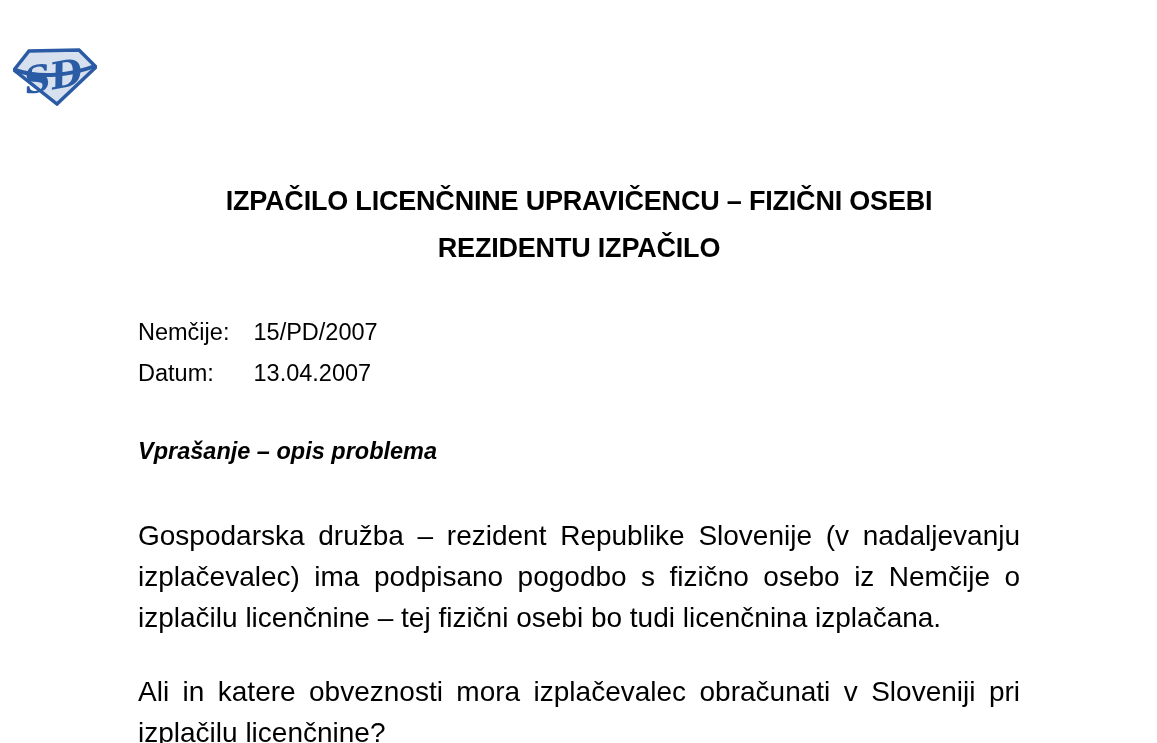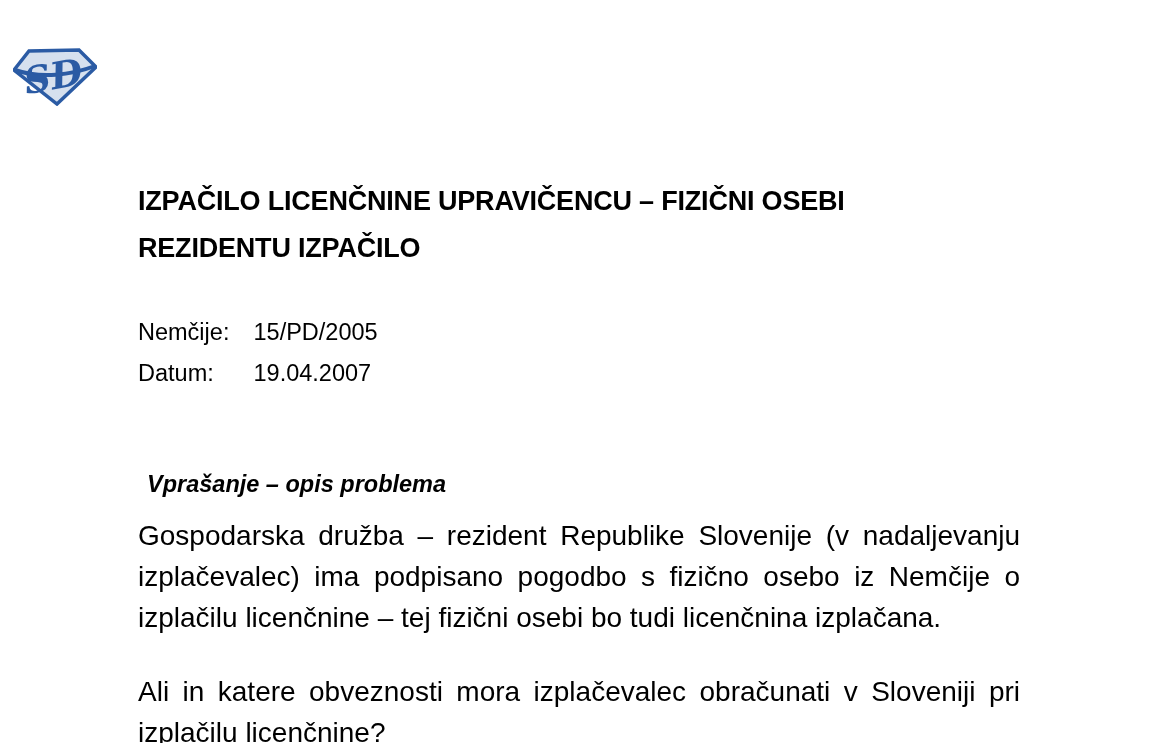--- a/index.html
+++ b/index.html
@@ -17,48 +17,48 @@
     left: 13px;
     top: 48px;
     width: 84px;
     height: 58px;
   }
   .title-block {
     position: absolute;
     left: 138px;
     top: 178px;
     width: 882px;
+    text-align: center;
     font-size: 27px;
     font-weight: bold;
     line-height: 47px;
     letter-spacing: -0.2px;
   }
   .meta-block {
     position: absolute;
     left: 138px;
     top: 312px;
     width: 882px;
     font-size: 23.5px;
     line-height: 41px;
   }
   .meta-row { white-space: nowrap; }
   .meta-label {
     display: inline-block;
     width: 109px;
   }
   .section-heading {
     position: absolute;
-    left: 147px;
+    left: 138px;
     top: 431px;
     width: 882px;
     font-size: 23.5px;
     line-height: 41px;
     font-style: italic;
     font-weight: bold;
-    margin-top: 33px;
   }
   .para {
     position: absolute;
     left: 138px;
     width: 882px;
     font-size: 28px;
     line-height: 41px;
     text-align: justify;
   }
   .para-1 { top: 515px; }
@@ -78,25 +78,25 @@
   </div>
 
   <div class="title-block">
     <div>IZPAČILO LICENČNINE UPRAVIČENCU – FIZIČNI OSEBI</div>
     <div>REZIDENTU IZPAČILO</div>
   </div>
 
   <div class="meta-block">
     <div class="meta-row">
       <span class="meta-label">Nemčije:</span>
-      <span class="meta-value">15/PD/2005</span>
+      <span class="meta-value">15/PD/2007</span>
     </div>
     <div class="meta-row">
       <span class="meta-label">Datum:</span>
-      <span class="meta-value">19.04.2007</span>
+      <span class="meta-value">13.04.2007</span>
     </div>
   </div>
 
   <div class="section-heading">Vprašanje – opis problema</div>
 
   <div class="para para-1">Gospodarska družba – rezident Republike Slovenije (v nadaljevanju izplačevalec) ima podpisano pogodbo s fizično osebo iz Nemčije o izplačilu licenčnine – tej fizični osebi bo tudi licenčnina izplačana.</div>
 
   <div class="para para-2">Ali in katere obveznosti mora izplačevalec obračunati v Sloveniji pri izplačilu licenčnine?</div>
 
 </div>

